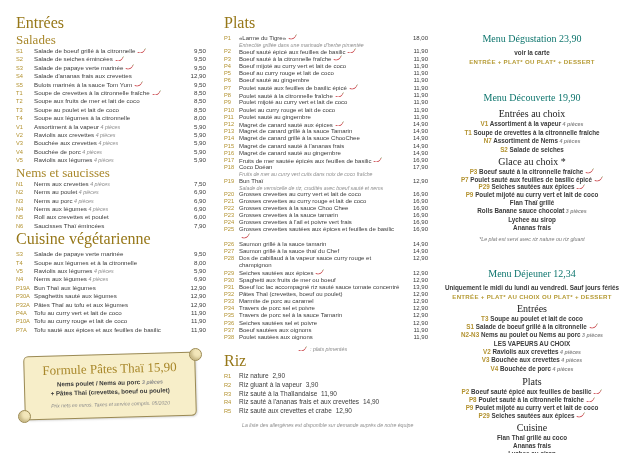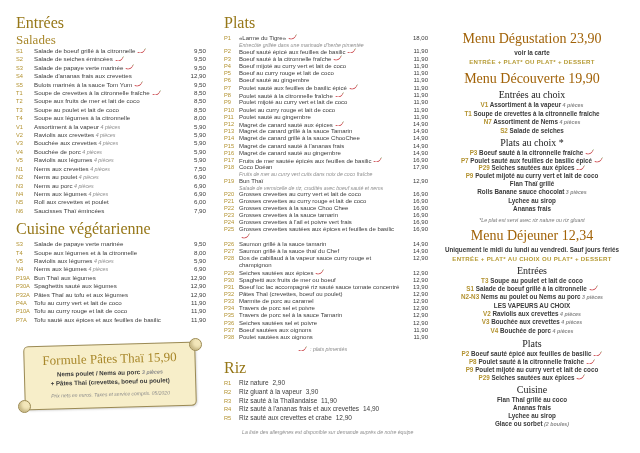--- a/index.html
+++ b/index.html
@@ -6,43 +6,43 @@
   html,body{width:640px;height:453px}
   body{font-family:"Liberation Sans",sans-serif;background:#ffffff;color:#3b3b3b}
   .page{position:relative;width:620px;height:453px;background:#fff;overflow:hidden}
   .col{position:absolute;top:0}
   .col-left{left:16px;width:190px;padding-top:14px}
   .col-mid{left:224px;width:204px;padding-top:14px}
   .col-right{left:434px;width:196px;padding-top:30px;text-align:center}
 
   .h-major{font-family:"Liberation Serif",serif;font-weight:normal;color:#967718;font-size:16px;line-height:18px;margin-bottom:2px}
   .h-sub{font-family:"Liberation Serif",serif;font-weight:normal;color:#a8872a;font-size:13px;line-height:12px;margin:2px 0 1px}
-  .veg-title{margin-top:5px}
+  .veg-title{}
 
   .row{display:flex;align-items:baseline;font-size:6.2px;line-height:7.4px;color:#3b3b3b}
   .row .code{flex:0 0 18px;color:#b3922f;font-size:5.7px}
   .row .name{flex:1;padding-right:3px}
   .row .price{flex:0 0 22px;text-align:right}
   .note{font-style:italic;color:#8a8a8a;font-size:5.3px}
   .sub{font-style:italic;color:#8f8f8f;font-size:5.2px;line-height:6.2px;padding-left:18px}
 
   .col-mid .row{font-size:6px;line-height:7.1px}
   .col-mid .row .code{flex:0 0 15px}
   .col-mid .sub{padding-left:15px}
 
   .chili{width:9px;height:5.5px;margin-left:2px;vertical-align:baseline}
 
   .legend{display:flex;align-items:center;gap:3px;margin:5px 0 0 72px;font-size:5.3px;font-style:italic;color:#8a8a8a}
-  .riz-head{margin-top:7px}
+  .riz-head{}
   .riz-row{font-size:6.5px !important;line-height:8.6px !important}
   .inline-price{margin-left:2px}
   .allergen-note{margin:7px 0 0 18px;font-size:5.2px;font-style:italic;color:#8f8f8f}
 
-  .menu-title{font-family:"Liberation Serif",serif;font-weight:normal;color:#a16207;font-size:14px;line-height:17px;margin-bottom:2px}
-  .mt-block{margin-top:4px}
+  .menu-title{font-family:"Liberation Serif",serif;font-weight:normal;color:#0f766e;font-size:10px;line-height:17px;margin-bottom:2px}
+  .mt-block{margin-top:23px}
   .r-bold{font-size:6.3px;font-weight:bold;color:#3b3b3b;line-height:8px}
   .r-gold{font-size:6.1px;font-weight:bold;color:#b59a33;letter-spacing:.3px;line-height:8px;margin-top:1px}
   .group-title{font-family:"Liberation Serif",serif;font-size:10px;font-weight:normal;color:#222;line-height:12px;margin-top:2px}
   .r-item{font-size:6.3px;font-weight:bold;line-height:7.9px;color:#3b3b3b}
   .r-item .code{color:#b3922f}
   .r-foot{font-size:5.3px;font-style:italic;color:#777;margin-top:4px}
 
   .scroll-wrap{position:relative;margin-top:16px;width:188px;height:72px}
   .scroll-body{position:absolute;left:8px;top:4px;width:172px;height:64px;background:#f7eec9;border:1px solid #9b8a54;border-radius:5px;transform:rotate(-1.6deg);padding-top:7px;text-align:center;box-shadow:1px 1px 2px rgba(0,0,0,.15)}
   .curl{position:absolute;width:13px;height:13px;background:#f3e7ba;border:1px solid #9b8a54;border-radius:50%;box-shadow:inset 2px -2px 3px rgba(120,100,40,.35)}
@@ -139,20 +139,21 @@
         <div class="row">
           <span class="code">V4</span>
           <span class="name">Bouchée de porc<i class="note"> 4 pièces</i></span>
           <span class="price">5,90</span>
         </div>
         <div class="row">
           <span class="code">V5</span>
           <span class="name">Raviolis aux légumes<i class="note"> 4 pièces</i></span>
           <span class="price">5,90</span>
         </div>
+        <h2 class="h-sub">Nems et saucisses</h2>
         <div class="row">
           <span class="code">N1</span>
           <span class="name">Nems aux crevettes<i class="note"> 4 pièces</i></span>
           <span class="price">7,50</span>
         </div>
         <div class="row">
           <span class="code">N2</span>
           <span class="name">Nems au poulet<i class="note"> 4 pièces</i></span>
           <span class="price">6,90</span>
         </div>
@@ -505,21 +506,21 @@
     <div class="r-bold">voir la carte</div>
     <div class="r-gold">ENTRÉE + PLAT* OU PLAT* + DESSERT</div>
 
     <h2 class="menu-title mt-block">Menu Découverte 19,90</h2>
     <div id="decouverte-groups">
         <div class="group-title">Entrées au choix</div>
         <div class="r-item"><span class="code">V1 </span><span>Assortiment à la vapeur</span><i class="note"> 4 pièces</i></div>
         <div class="r-item"><span class="code">T1 </span><span>Soupe de crevettes à la citronnelle fraîche</span></div>
         <div class="r-item"><span class="code">N7 </span><span>Assortiment de Nems</span><i class="note"> 4 pièces</i></div>
         <div class="r-item"><span class="code">S2 </span><span>Salade de seiches</span></div>
-        <div class="group-title">Plats au choix *</div>
+        <div class="group-title">Glace au choix *</div>
         <div class="r-item"><span class="code">P3 </span><span>Boeuf sauté à la citronnelle fraîche</span><svg viewBox="0 0 20 12" class="chili">
             <path d="M2 9 Q6.5 11.2 10.5 9.6 Q15.2 7.6 16.6 3.6 Q17.2 2.2 18.2 2.2 Q19 2.3 18.2 3.4 L17.4 4.6 Q16.2 9.2 11 11 Q5.5 12.8 1.8 10.6 Q0.8 9.8 2 9 Z" fill="#c1272d"></path>
             <path d="M16.8 3.4 Q17.6 1.4 19.4 1" stroke="#6b8f3c" stroke-width="1.1" fill="none"></path>
           </svg></div>
         <div class="r-item"><span class="code">P7 </span><span>Poulet sauté aux feuilles de basilic épicé</span><svg viewBox="0 0 20 12" class="chili">
             <path d="M2 9 Q6.5 11.2 10.5 9.6 Q15.2 7.6 16.6 3.6 Q17.2 2.2 18.2 2.2 Q19 2.3 18.2 3.4 L17.4 4.6 Q16.2 9.2 11 11 Q5.5 12.8 1.8 10.6 Q0.8 9.8 2 9 Z" fill="#c1272d"></path>
             <path d="M16.8 3.4 Q17.6 1.4 19.4 1" stroke="#6b8f3c" stroke-width="1.1" fill="none"></path>
           </svg></div>
         <div class="r-item"><span class="code">P29 </span><span>Seiches sautées aux épices</span><svg viewBox="0 0 20 12" class="chili">
             <path d="M2 9 Q6.5 11.2 10.5 9.6 Q15.2 7.6 16.6 3.6 Q17.2 2.2 18.2 2.2 Q19 2.3 18.2 3.4 L17.4 4.6 Q16.2 9.2 11 11 Q5.5 12.8 1.8 10.6 Q0.8 9.8 2 9 Z" fill="#c1272d"></path>

